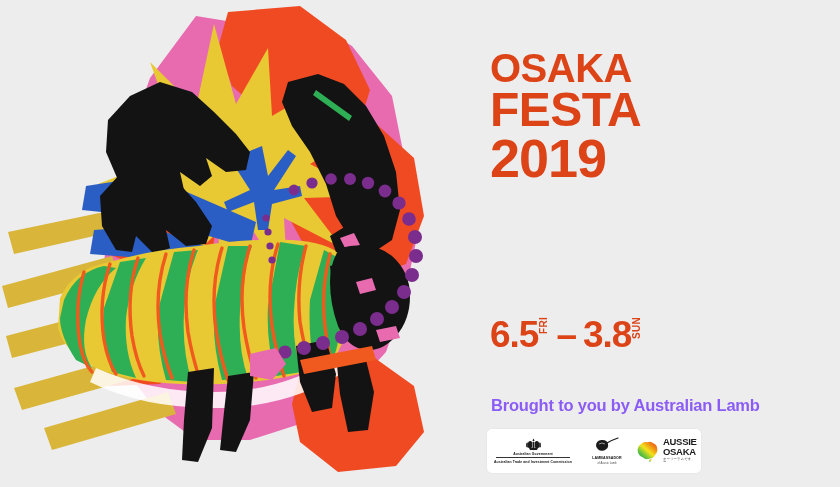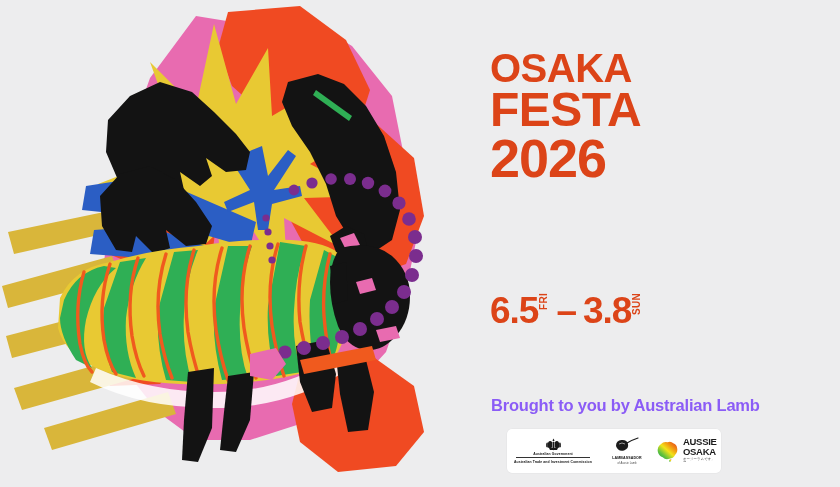--- a/index.html
+++ b/index.html
@@ -39,21 +39,21 @@
     margin:0;
     white-space:nowrap;
     transform-origin:left top;
   }
   #t1{font-size:40px;}
   #t2{font-size:56px;margin-top:2px;letter-spacing:-1.5px;}
   #t3{font-size:48px;margin-top:2px;}
   #t4{font-size:54px;margin-top:3px;letter-spacing:-1px;}
 
   .date-row{
-    position:absolute;left:0;top:292px;
+    position:absolute;left:0;top:316px;
     color:#DC4418;font-weight:bold;font-size:37px;
     letter-spacing:-1px;white-space:nowrap;
     display:flex;align-items:flex-start;
   }
   .date-row .num{line-height:1;}
   .sup{
     font-size:10px;font-weight:bold;letter-spacing:0.3px;
     writing-mode:vertical-rl;
     transform:rotate(180deg);
     line-height:1;
@@ -68,21 +68,20 @@
     letter-spacing:-0.2px;white-space:nowrap;
   }
 
   
   .logo-strip{
     position:absolute;left:-3px;top:429px;
     width:214px;height:44px;
     background:#ffffff;border-radius:5px;
     display:flex;align-items:flex-end;
     box-shadow:0 0 0 0.5px rgba(0,0,0,0.04);
-    margin-left:20px;
   }
   .logo-cell{
     display:flex;flex-direction:column;align-items:center;justify-content:center;
     height:100%;
   }
   .logo-gov{width:92px;}
   .logo-lamb{width:56px;}
   .logo-aussie{width:62px;display:flex;flex-direction:row;align-items:center;gap:3px;}
 
   .crest{display:block;}
@@ -279,21 +278,21 @@
         <circle cx="272" cy="260" r="3.6"></circle>
       </g>
     </svg>
   </div>
 
   <div id="textcol">
 
     <div class="title-block">
       <div class="tline" id="t1">OSAKA</div>
       <div class="tline" id="t3">FESTA</div>
-      <div class="tline" id="t4">2026</div>
+      <div class="tline" id="t4">2019</div>
     </div>
 
     <div class="date-row">
       <span class="num">6.5</span>
       <span class="sup">FRI</span>
       <span class="dash">–</span>
       <span class="num">3.8</span>
       <span class="sup">SUN</span>
     </div>
 

